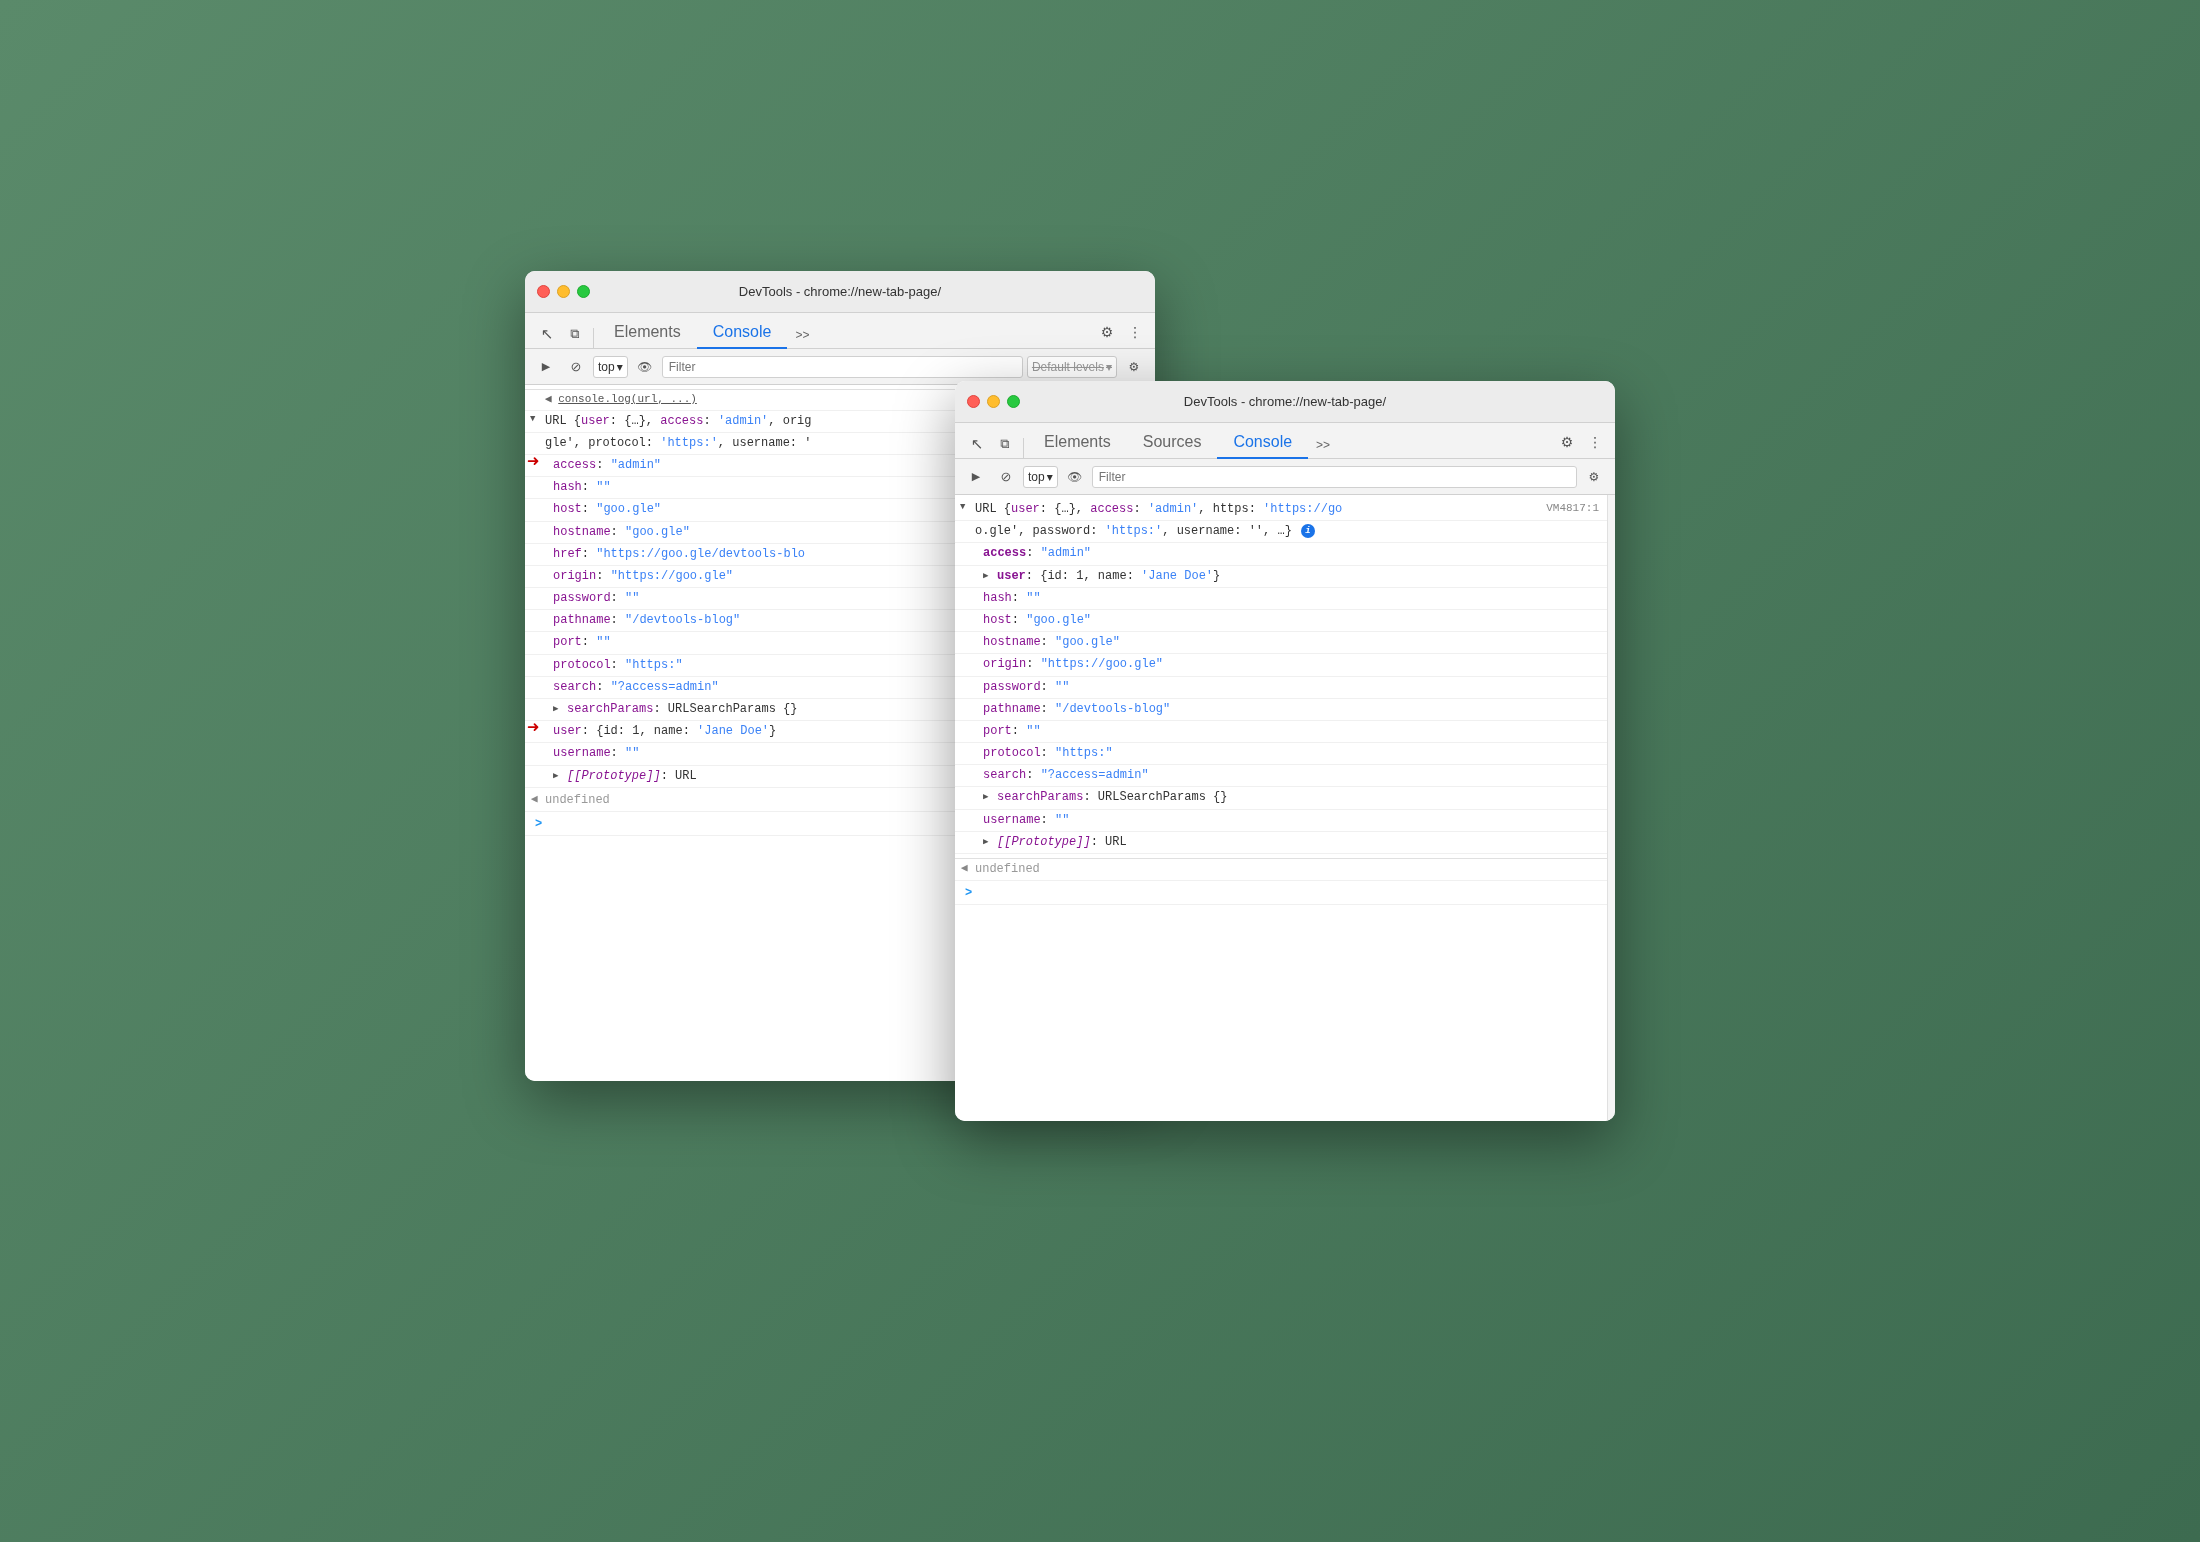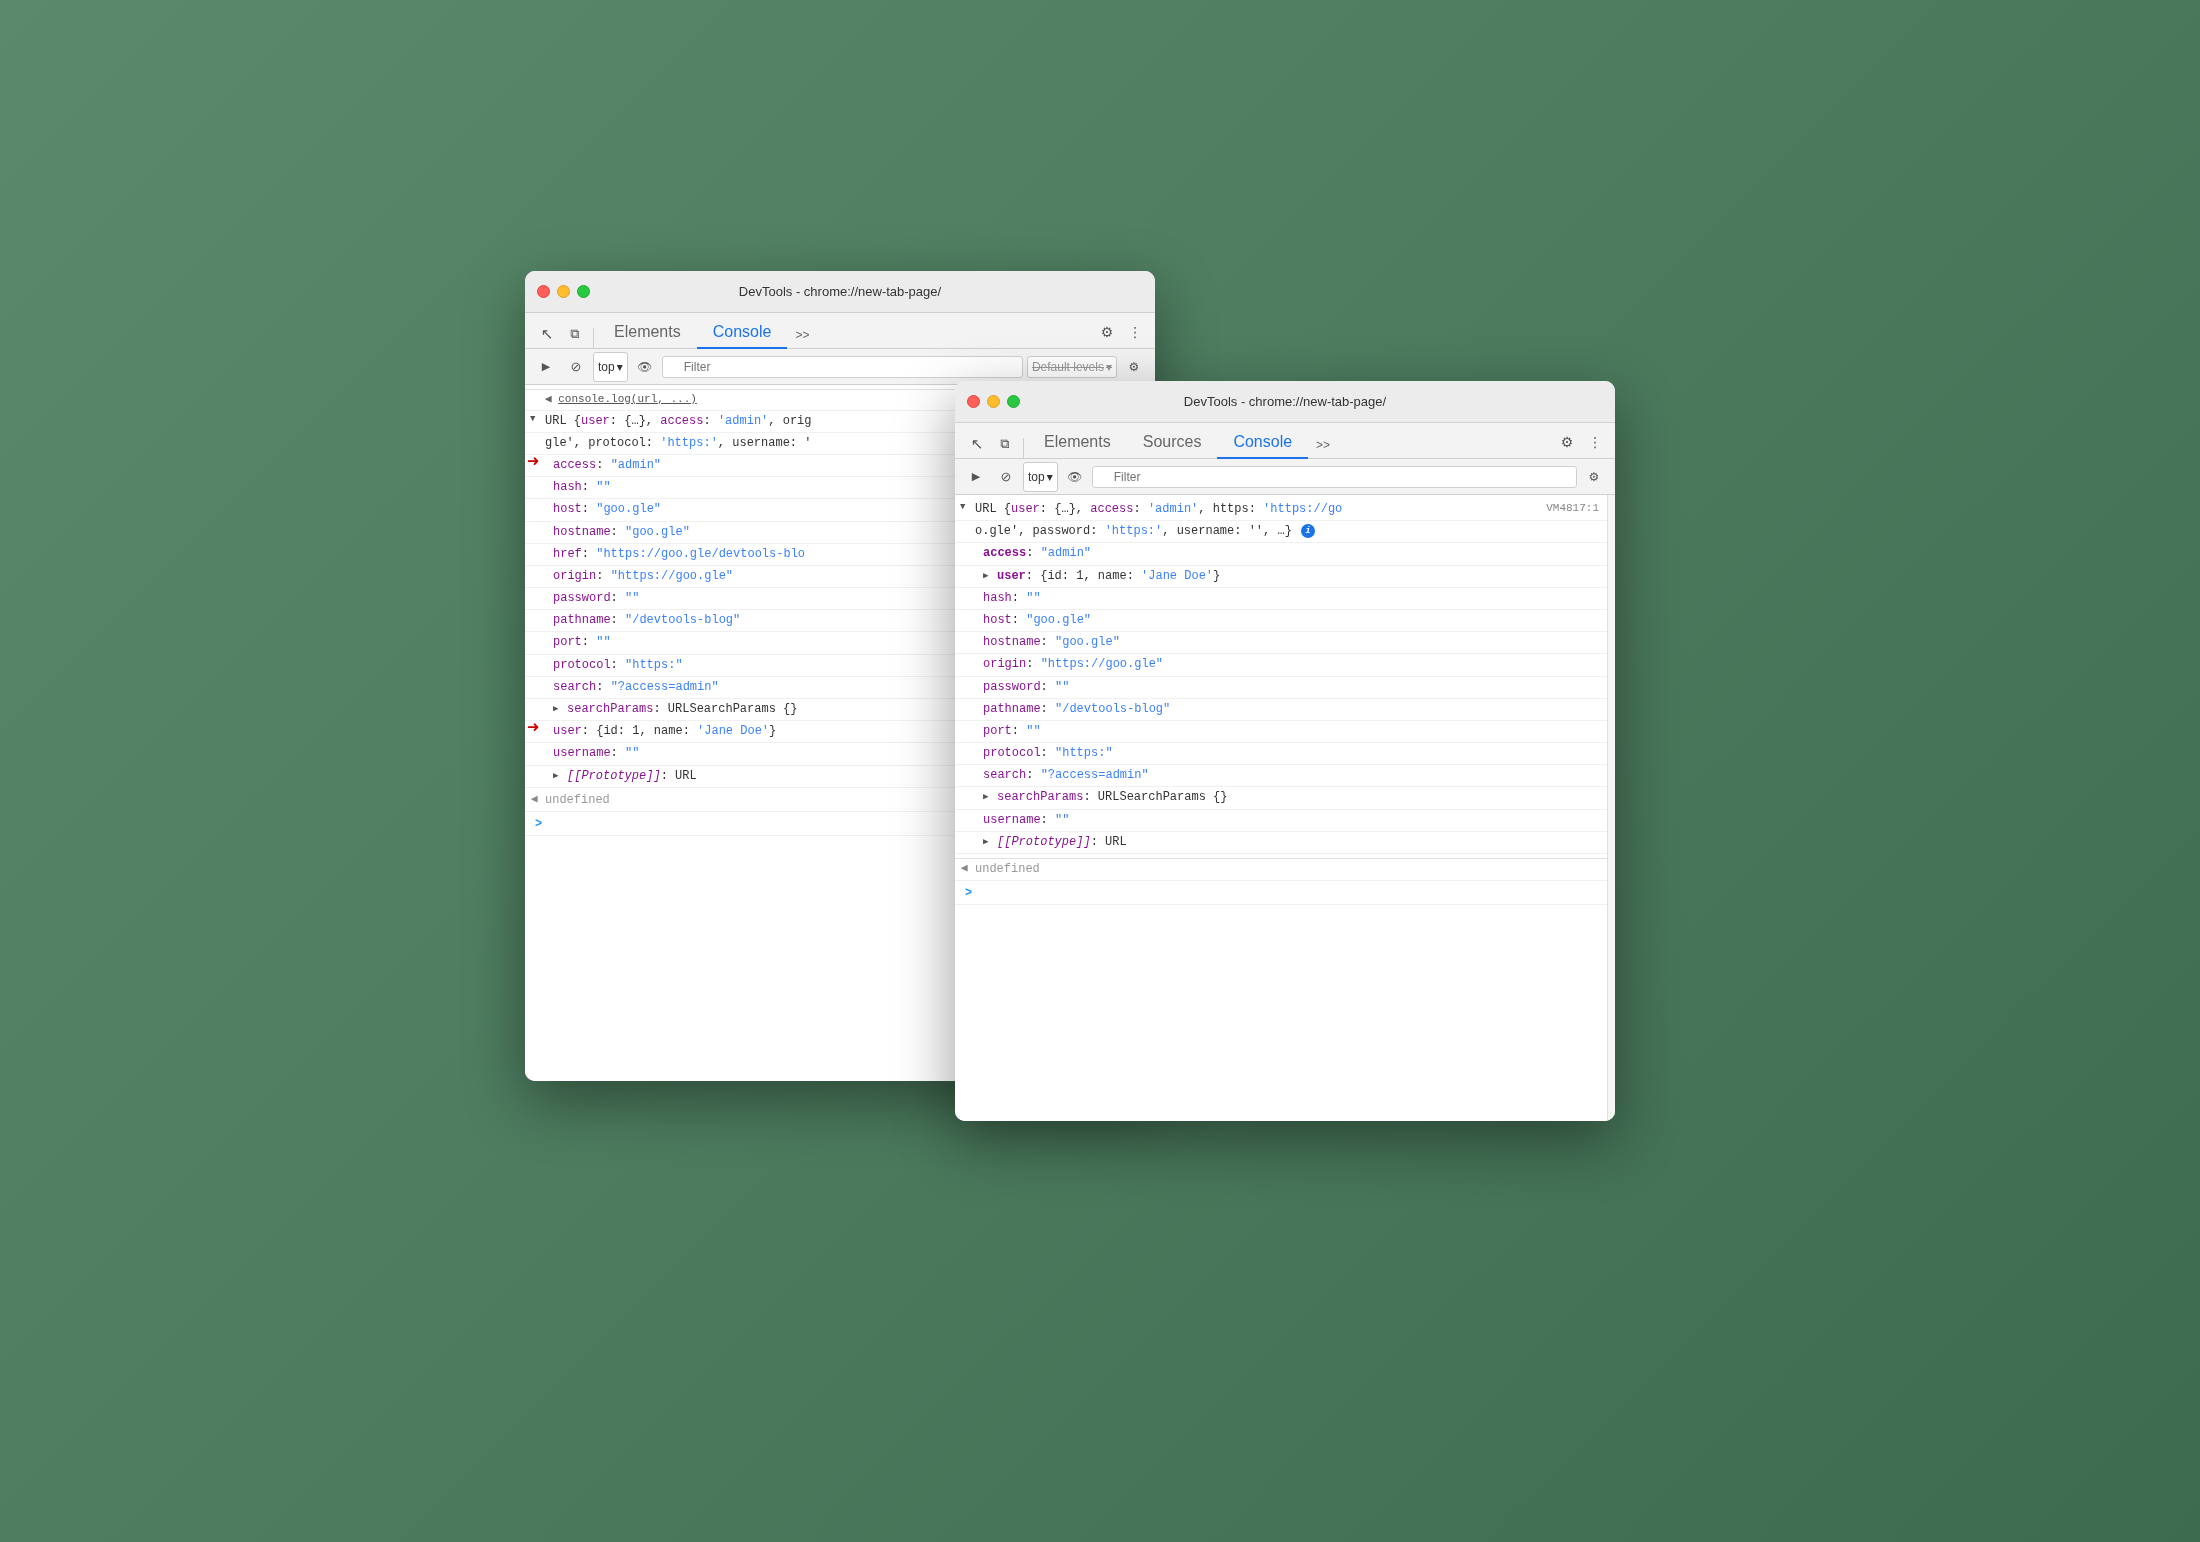--- a/index.html
+++ b/index.html
@@ -179,29 +179,29 @@
       display: flex;
       align-items: center;
       gap: 2px;
       font-size: 12px;
       color: #333;
       padding: 2px 4px;
       border: 1px solid #ccc;
       border-radius: 3px;
       background: #fff;
       cursor: pointer;
-      height: 30px;
+      height: 22px;
     }
 
     .filter-input {
       flex: 1;
       height: 22px;
       border: 1px solid #d0d0d0;
       border-radius: 3px;
-      padding: 0 21px;
+      padding: 0 6px;
       font-size: 12px;
       color: #333;
       background: #fff;
       outline: none;
     }
 
     .default-levels {
       display: flex;
       align-items: center;
       gap: 2px;

